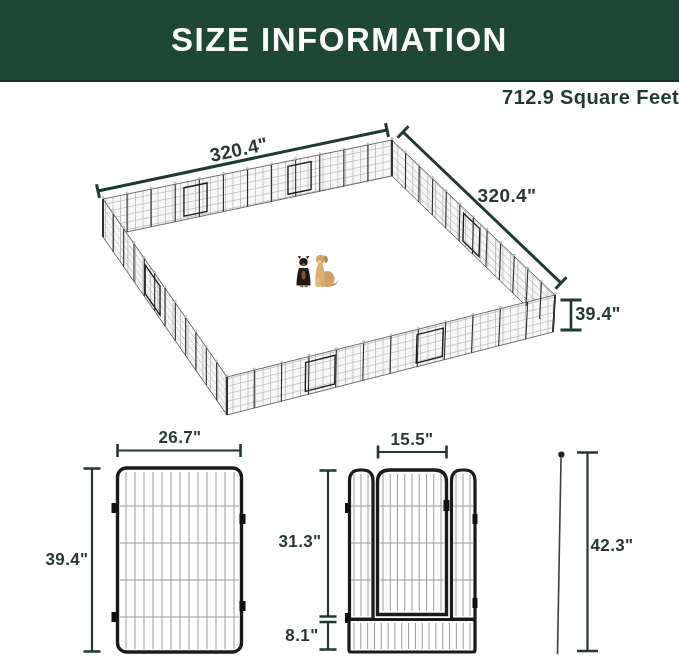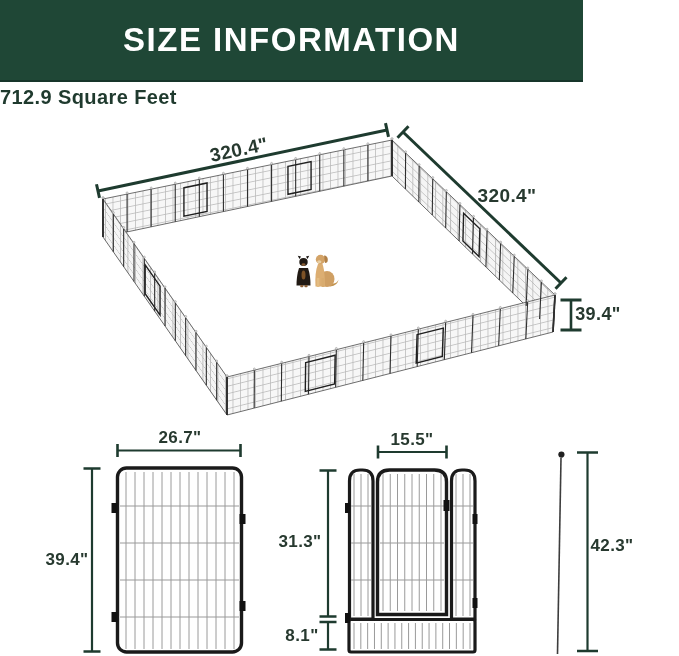--- a/index.html
+++ b/index.html
@@ -1,21 +1,21 @@
 <!DOCTYPE html>
 <html><head>
 <meta charset="utf-8">
 <style>
   html,body{margin:0;padding:0;background:#fff;}
   #stage{position:relative;width:679px;height:656px;overflow:hidden;background:#fff;
          font-family:"Liberation Sans",sans-serif;}
-  .header{position:absolute;left:0;top:0;width:583px;height:82px;background:#1f4736;
+  .header{position:absolute;left:0;top:0;width:679px;height:82px;background:#1f4736;
           display:flex;align-items:center;justify-content:center;border-bottom:2px solid #16352a;box-sizing:border-box;}
   .header h1{margin:0;color:#ffffff;font-size:33px;font-weight:700;letter-spacing:1.5px;}
-  .subtitle{position:absolute;left:0;top:86px;width:679px;text-align:left;
+  .subtitle{position:absolute;left:0;top:86px;width:679px;text-align:right;
             font-size:20px;font-weight:700;color:#1f3a2e;letter-spacing:.4px;}
   .dim-label{position:absolute;transform:translate(-50%,-50%);white-space:nowrap;
              font-size:17px;font-weight:700;color:#27392f;letter-spacing:.4px;}
   .dim-label.iso{font-size:19px;}
   .dim-label.rot{transform:translate(-50%,-50%) rotate(-12deg);}
   svg{position:absolute;left:0;top:0;}
 </style>
 </head>
 <body>
 

